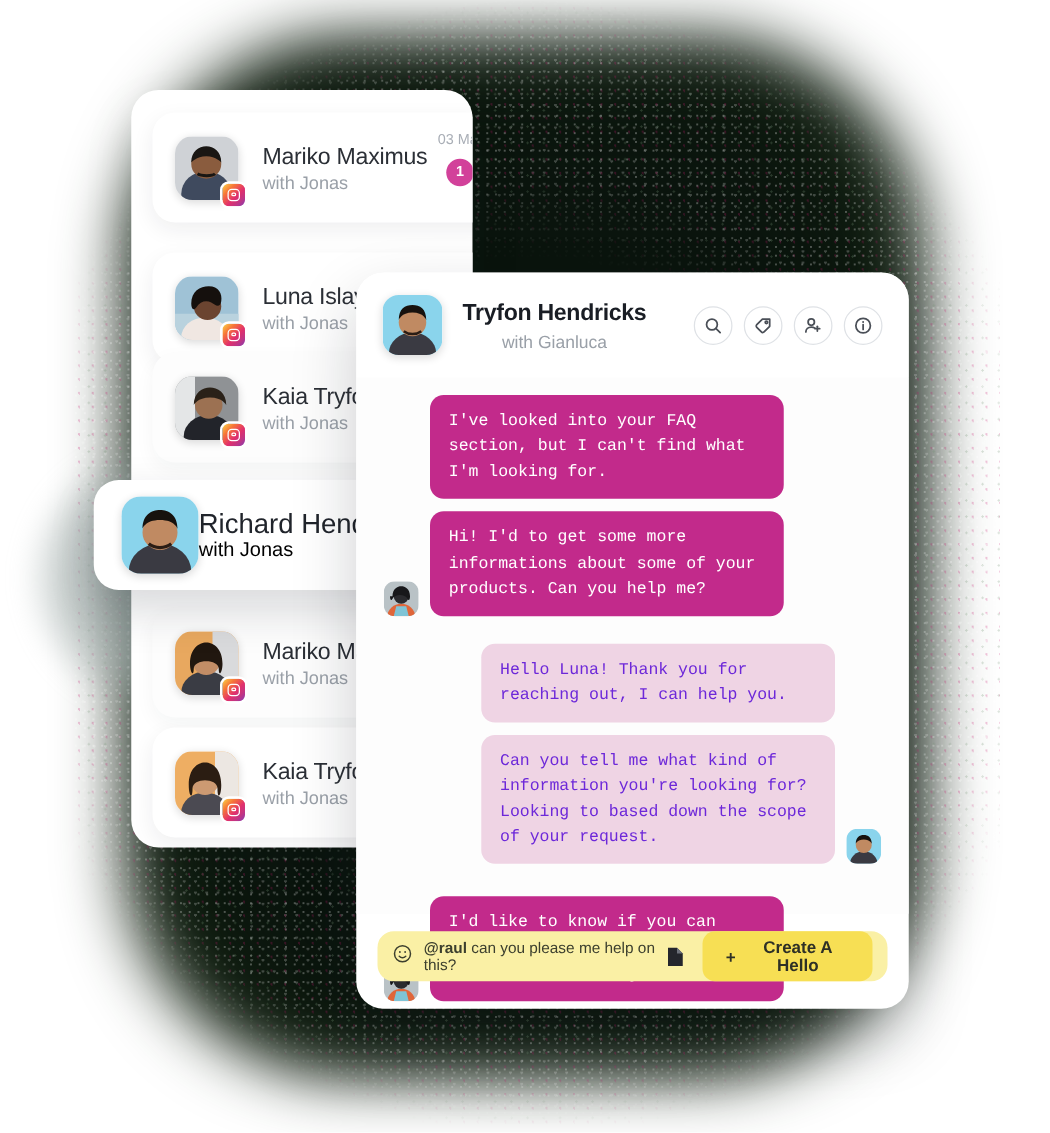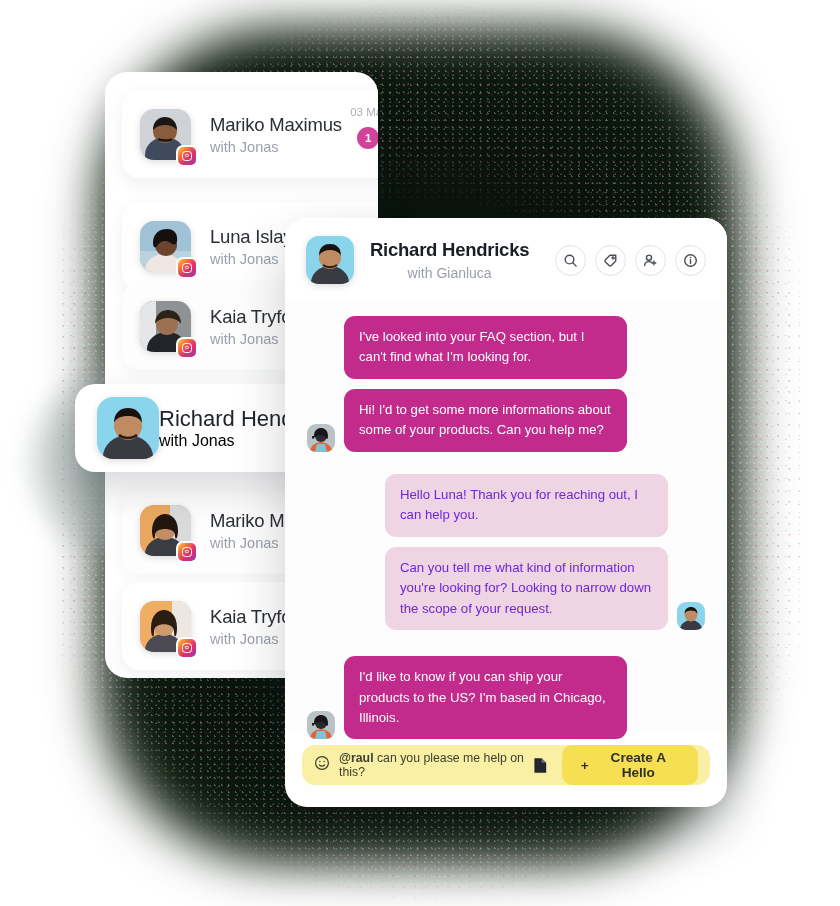--- a/index.html
+++ b/index.html
@@ -104,21 +104,21 @@
   #chat-header .htxt{margin-left:16px;display:flex;flex-direction:column;gap:4px;}
   #chat-title{font-size:18.5px;font-weight:700;color:#191d24;letter-spacing:-.25px;}
   #chat-sub{font-size:14px;color:#9aa0a8;text-align:center;}
   #chat-actions{margin-left:auto;display:flex;gap:9px;}
   .iconbtn{
     width:31px;height:31px;border-radius:50%;border:1px solid #dfe2e6;background:#fff;
     display:flex;align-items:center;justify-content:center;cursor:pointer;padding:0;
   }
   .iconbtn svg{display:block;}
   #chat-body{position:absolute;left:0;right:0;top:84px;bottom:76px;background:#fdfdfd;padding:14px 0 0 0;}
-  .row{display:flex;align-items:flex-end;margin-bottom:10px;padding:0 22px;}
+  .row{display:flex;align-items:flex-end;margin-bottom:10px;padding:0 22px;font-family:Liberation Mono, monospace;}
   .row.left{justify-content:flex-start;}
   .row.right{justify-content:flex-end;}
   .rowav{width:28px;height:28px;border-radius:9px;overflow:hidden;flex:0 0 auto;position:relative;}
   .spacer{width:28px;flex:0 0 auto;}
   .bubble{
     max-width:253px;padding:11px 15px;border-radius:11px;font-size:13.2px;line-height:1.55;
     word-wrap:break-word;
   }
   .bubble.them{background:#c22a8b;color:#fff;margin-left:9px;}
   .bubble.me{background:#efd4e4;color:#6d28d9;margin-right:9px;}
@@ -294,21 +294,21 @@
     <div class="avatar">
       <svg viewBox="0 0 48 48" width="48" height="48">
           <rect width="48" height="48" fill="#8ad4ec"></rect>
           <ellipse cx="24" cy="47" rx="19" ry="17" fill="#3a3a42"></ellipse>
           <circle cx="24" cy="22" r="11" fill="#c08a62"></circle>
           <path d="M13 20c0-9 5-12 11-12s11 3 11 12c0 0-2-6-11-6s-11 6-11 6z" fill="#17120e"></path>
           <path d="M17 29c4 3 10 3 14 0" stroke="#2b1d15" stroke-width="2" fill="none"></path>
         </svg>
     </div>
     <div class="htxt">
-      <div id="chat-title">Richard Hendricks</div>
+      <div id="chat-title">Tryfon Hendricks</div>
       <div id="chat-sub">with Gianluca</div>
     </div>
     <div id="chat-actions">
       <button class="iconbtn" title="Search">
         <svg width="15" height="15" viewBox="0 0 16 16" fill="none" stroke="#4a4f57" stroke-width="1.5">
             <circle cx="7" cy="7" r="4.6"></circle>
             <line x1="10.5" y1="10.5" x2="14" y2="14" stroke-linecap="round"></line>
           </svg>
       </button>
       <button class="iconbtn" title="Tag">
@@ -354,21 +354,21 @@
       </div>
       <div class="bubble them">Hi! I'd to get some more informations about some of your products. Can you help me?</div>
     </div>
 
     <div class="row right" style="margin-top:22px">
       <div class="bubble me">Hello Luna! Thank you for reaching out, I can help you.</div>
       <div class="spacer"></div>
     </div>
 
     <div class="row right">
-      <div class="bubble me">Can you tell me what kind of information you're looking for? Looking to narrow down the scope of your request.</div>
+      <div class="bubble me">Can you tell me what kind of information you're looking for? Looking to based down the scope of your request.</div>
       <div class="rowav">
         <svg viewBox="0 0 28 28" width="28" height="28">
             <rect width="28" height="28" fill="#8ad4ec"></rect>
             <ellipse cx="14" cy="28" rx="11" ry="10" fill="#3a3a42"></ellipse>
             <circle cx="14" cy="13" r="6.4" fill="#c08a62"></circle>
             <path d="M7.6 12c0-5 3-7 6.4-7s6.4 2 6.4 7c0 0-1-3.5-6.4-3.5S7.6 12 7.6 12z" fill="#17120e"></path>
           </svg>
       </div>
     </div>
 

